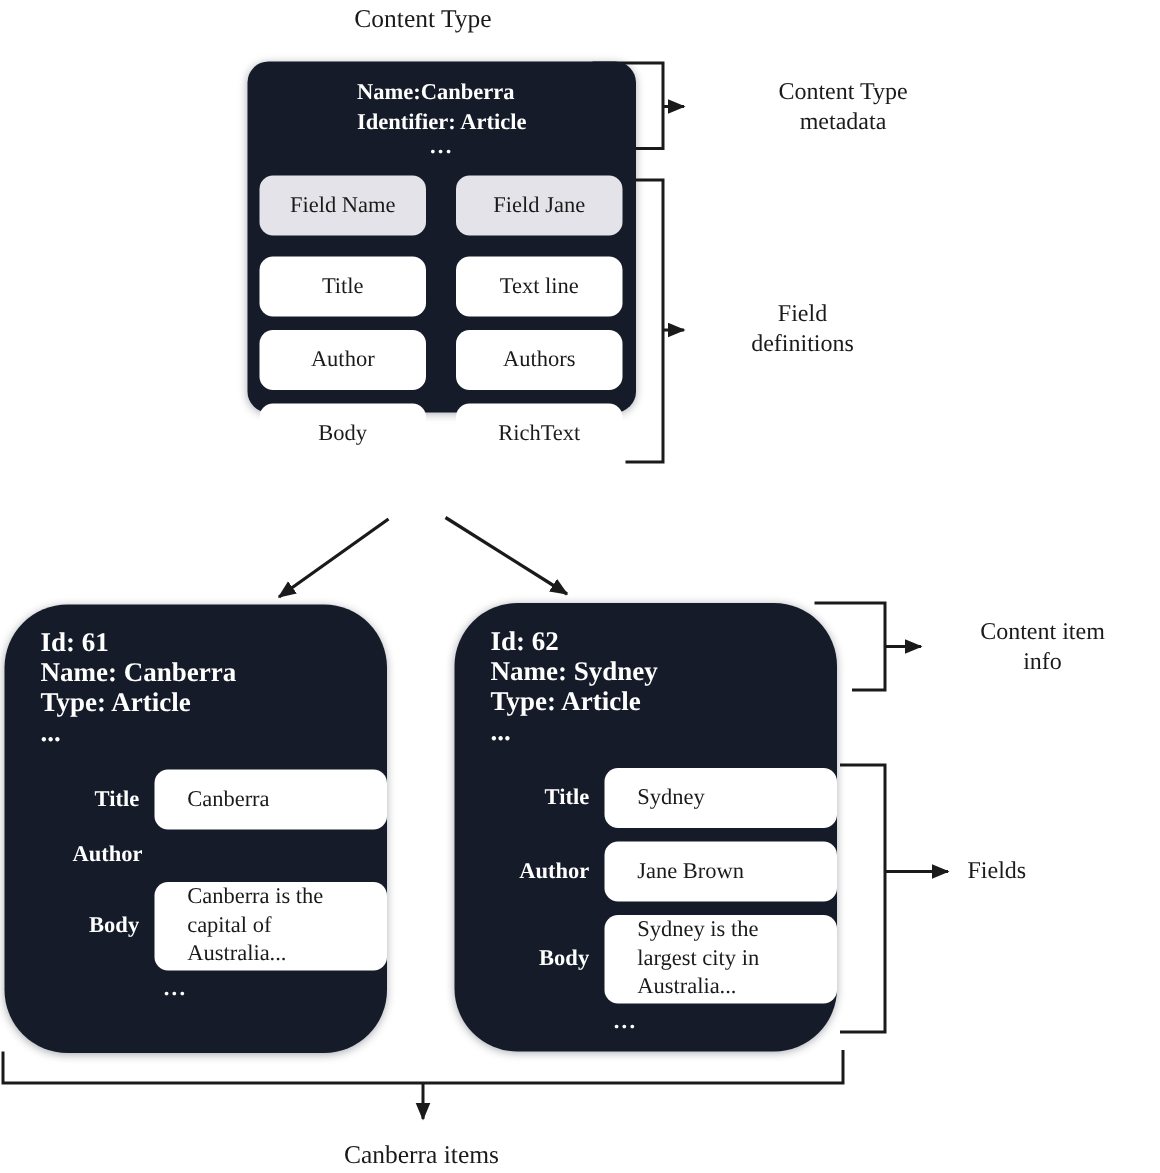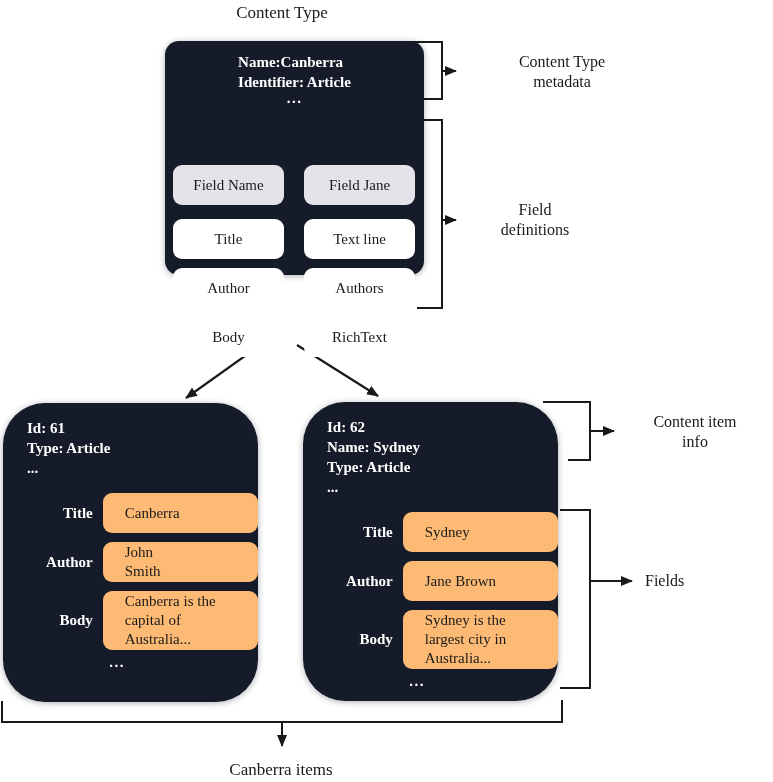--- a/index.html
+++ b/index.html
@@ -19,31 +19,31 @@
   }
   #ct-box { left:165px; top:41px; width:259px; height:234px; border-radius:14px; }
   .ct-meta { margin:11px auto 0 auto; width:fit-content; text-align:left;
              font-weight:bold; font-size:15px; line-height:20px; }
   .ellipsis { text-align:center; font-weight:bold; font-size:15px; line-height:13px; letter-spacing:1.5px; }
   .field-grid { margin:12px 0 0 8px; display:flex; flex-direction:column; gap:9px; }
   .frow { display:flex; gap:20px; }
   .frow-header { margin-bottom:5px; }
   .fcell { width:111px; height:40px; background:#ffffff; border-radius:9px; color:#1a1a1a;
            font-size:15px; display:flex; align-items:center; justify-content:center; }
-  .fcell.header { background:#e3e3e9;margin-top:48px; }
+  .fcell.header { background:#e3e3e9; }
   .ct-ellipsis-bottom { margin-top:6px; }
 
   #item-box-1 { left:3px;   top:403px; width:255px; height:299px; border-radius:42px; }
   #item-box-2 { left:303px; top:402px; width:255px; height:299px; border-radius:42px; }
-  .item-meta { padding:15px 4px 0 24px; font-weight:bold; font-size:15px; line-height:20px; }
+  .item-meta { padding:15px 4px 0 24px; font-weight:bold; font-size:18px; line-height:20px; }
   .item-rows { margin-top:15px; display:flex; flex-direction:column; gap:9px; }
   .irow { display:flex; }
   .ilabel { width:92px; padding-right:10px; font-weight:bold; font-size:15px;
             display:flex; align-items:center; justify-content:flex-end; }
-  .ivalue { width:114px; background:#fdba74; border-radius:9px; color:#1a1a1a; font-size:15px;
+  .ivalue { width:114px; background:#ffffff; border-radius:9px; color:#1a1a1a; font-size:15px;
             padding:0 22px; display:flex; align-items:center; white-space:pre-line; line-height:19px; }
   .h40 { height:40px; } .h59 { height:59px; }
   .item-ellipsis { margin:6px 0 0 99px; width:30px; text-align:center; }
 
   .ann { position:absolute; font-size:16px; line-height:20px; text-align:center; color:#1a1a1a; }
   #ann-metadata  { left:472px; top:52px;  width:180px; }
   #ann-fielddefs { left:445px; top:200px; width:180px; }
   #ann-iteminfo  { left:605px; top:412px; width:180px; }
   #ann-fields    { left:645px; top:571px; text-align:left; }
 </style>
@@ -103,32 +103,31 @@
         <div class="fcell">Body</div>
         <div class="fcell">RichText</div>
       </div>
     </div>
     <div class="ellipsis ct-ellipsis-bottom">...</div>
   </div>
 
   <div class="darkbox" id="item-box-1">
     <div class="item-meta">
       <div>Id: 61</div>
+      <div>Name: Canberra</div>
       <div>Type: Article</div>
       <div>...</div>
     </div>
     <div class="item-rows">
       <div class="irow">
         <div class="ilabel">Title</div>
         <div class="ivalue h40">Canberra</div>
       </div>
       <div class="irow">
         <div class="ilabel">Author</div>
-        <div class="ivalue h40">John
-Smith</div>
       </div>
       <div class="irow">
         <div class="ilabel">Body</div>
         <div class="ivalue h59">Canberra is the
 capital of
 Australia...</div>
       </div>
     </div>
     <div class="ellipsis item-ellipsis">...</div>
   </div>

